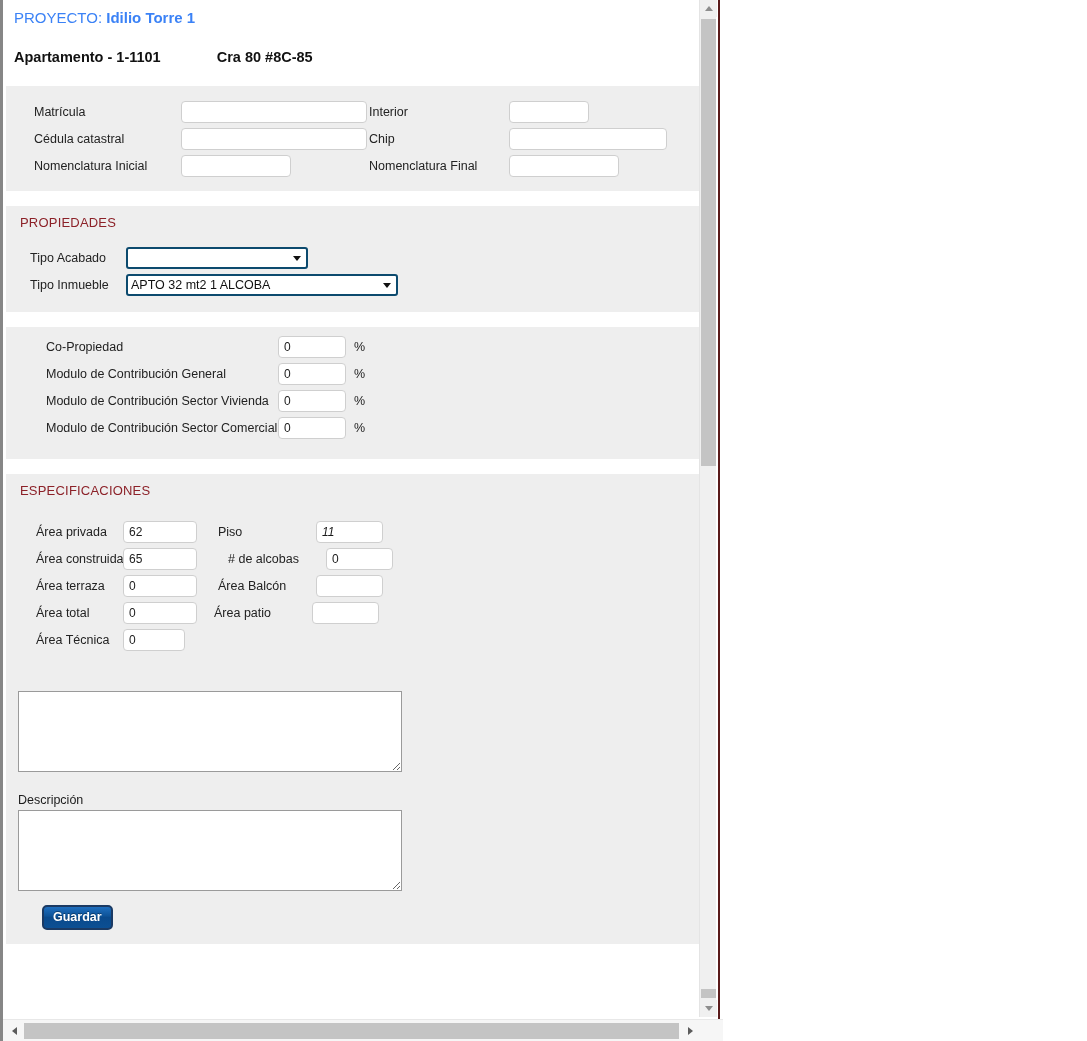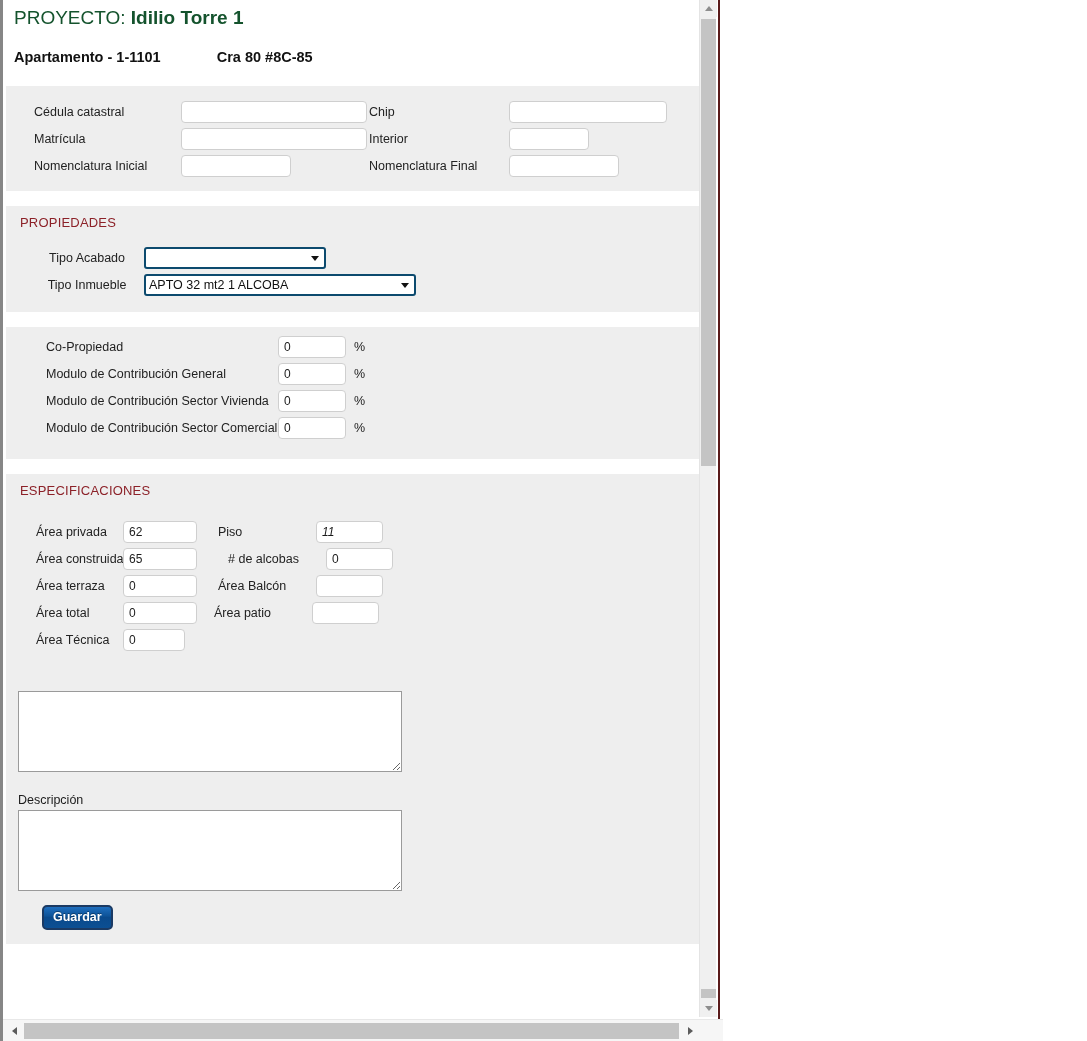--- a/index.html
+++ b/index.html
@@ -103,22 +103,22 @@
     position: absolute;
     left: 3px; top: 0;
     width: 696px;
     height: 1017px;
     background: #ffffff;
     overflow: hidden;
   }
 
   .title-area { padding: 8px 0 0 8px; }
   .proyecto-line {
-    font-size: 19px;
-    color: #14532d;
+    font-size: 15px;
+    color: #3b82f6;
     line-height: 20px;
   }
   .proyecto-line .pname { font-weight: bold; }
   .apto-line {
     margin-top: 19px;
     font-size: 14.5px;
     font-weight: bold;
     color: #111111;
     line-height: 20px;
   }
@@ -197,21 +197,21 @@
 
   
   .blk-top { padding: 12px 0 12px 0; }
   .blk-top .row { height: 27px; }
   .c1 { width: 175px; padding-left: 28px; box-sizing: border-box; }
   .c2 { width: 188px; }
   .c3 { width: 140px; padding-left: 0; box-sizing: border-box; }
 
   
   .prop-body { padding: 8px 0 14px 0; }
-  .prop-lbl { width: 138px; padding-left: 24px; box-sizing: border-box; text-align: center; }
+  .prop-lbl { width: 120px; padding-left: 24px; box-sizing: border-box; }
 
   
   .coef-body { padding: 6px 0 18px 0; }
   .coef-row { height: 27px; }
   .coef-lbl {
     width: 272px;
     padding-left: 40px;
     box-sizing: border-box;
   }
 
@@ -270,38 +270,38 @@
       <div class="apto-line">
         <span>Apartamento - 1-1101</span>
         <span class="addr">Cra 80 #8C-85</span>
       </div>
     </div>
 
     <div style="height:19px;background:#ffffff;"></div>
 
     <div class="panel blk-top">
       <div class="row">
+        <div class="lbl c1">Matrícula</div>
+        <div class="c2">
+          <input class="tx" style="width: 186px;" type="text" value="">
+        </div>
+        <div class="lbl c3">Interior</div>
+        <div>
+          <input class="tx" style="width: 80px;" type="text" value="">
+        </div>
+      </div>
+
+      <div class="row">
         <div class="lbl c1">Cédula catastral</div>
         <div class="c2">
           <input class="tx" style="width: 186px;" type="text" value="">
         </div>
         <div class="lbl c3">Chip</div>
         <div>
           <input class="tx" style="width: 158px;" type="text" value="">
-        </div>
-      </div>
-
-      <div class="row">
-        <div class="lbl c1">Matrícula</div>
-        <div class="c2">
-          <input class="tx" style="width: 186px;" type="text" value="">
-        </div>
-        <div class="lbl c3">Interior</div>
-        <div>
-          <input class="tx" style="width: 80px;" type="text" value="">
         </div>
       </div>
 
       <div class="row">
         <div class="lbl c1">Nomenclatura Inicial</div>
         <div class="c2">
           <input class="tx" style="width: 110px;" type="text" value="">
         </div>
         <div class="lbl c3">Nomenclatura Final</div>
         <div>

